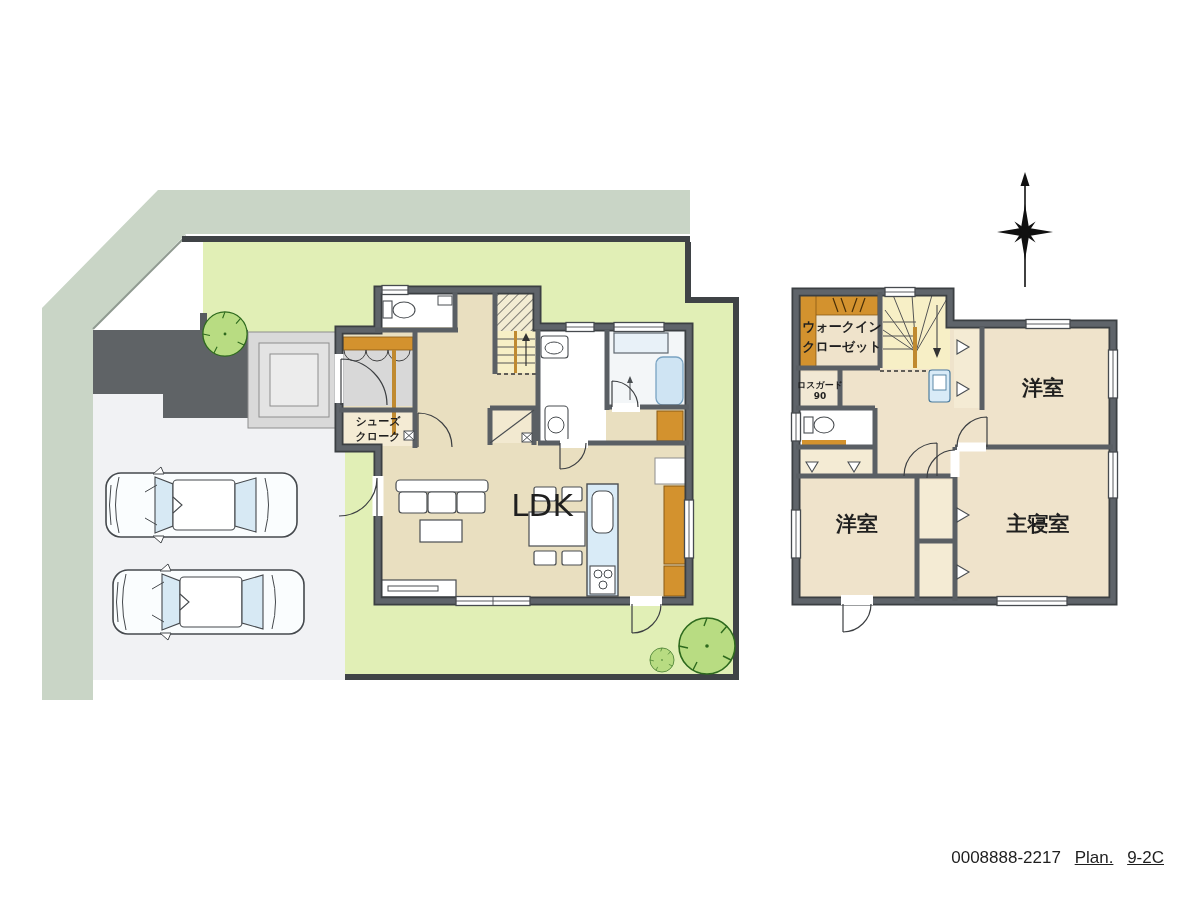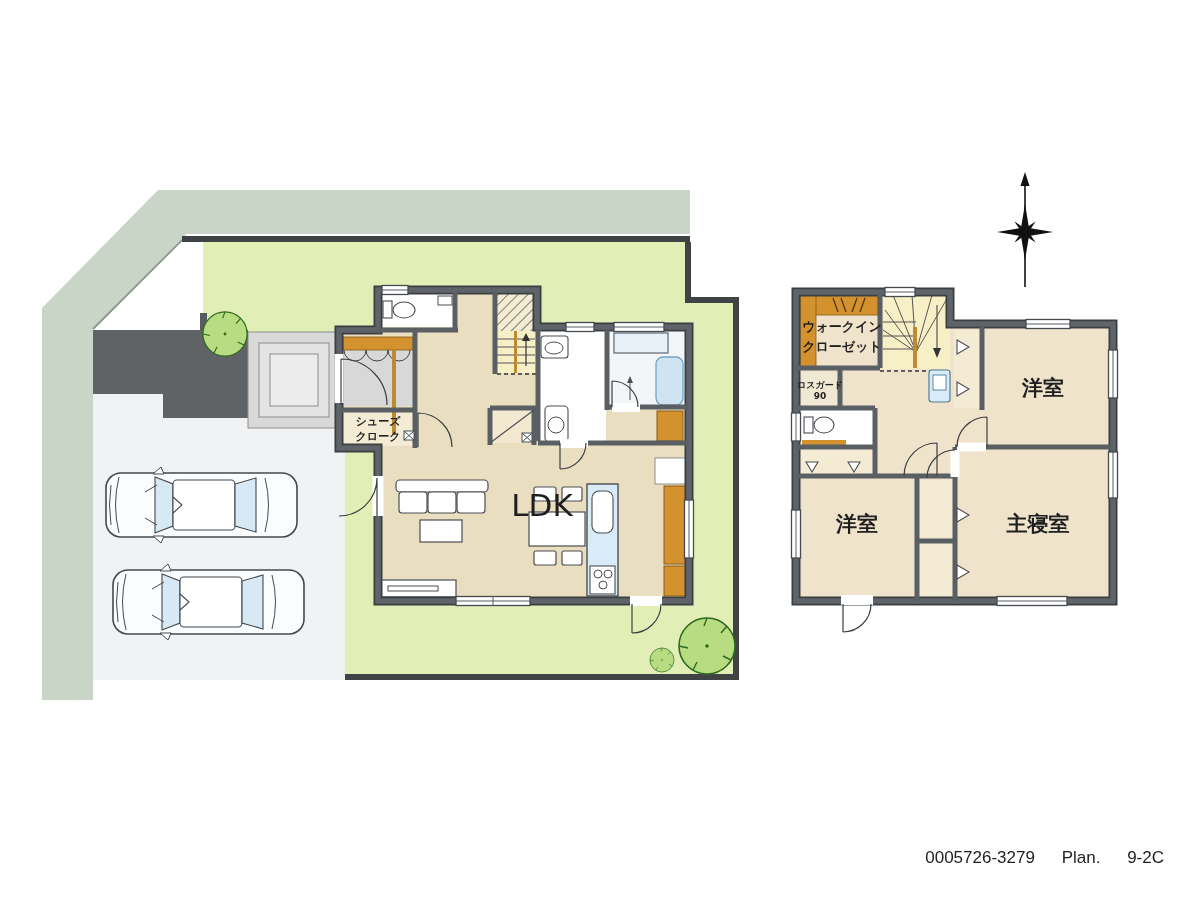--- a/index.html
+++ b/index.html
@@ -2,21 +2,21 @@
 <html><head>
 <meta charset="utf-8">
 <style>
   html,body{margin:0;padding:0;background:#fff;}
   .stage{position:relative;width:1200px;height:902px;background:#ffffff;overflow:hidden;
          font-family:"DejaVu Sans",sans-serif;}
   .plan-svg{position:absolute;left:0;top:0;}
   .footer{position:absolute;right:36px;bottom:34px;font-size:17px;color:#1e1e1e;
           font-family:"Liberation Sans","DejaVu Sans",sans-serif;}
   .footer span{display:inline-block;}
-  .footer .gap{margin-left:22px;}
+  .footer .gap{margin-left:9px;text-decoration:underline;}
   text{font-family:"DejaVu Sans",sans-serif;fill:#1f1f1f;}
   .room-label{font-weight:bold;font-size:21px;}
   .small-label{font-weight:bold;font-size:11px;}
   .tiny-label{font-weight:bold;font-size:9px;}
   .ldk-label{font-size:31px;font-weight:normal;}
 </style>
 </head>
 <body>
 
 <div class="stage">
@@ -291,17 +291,17 @@
 
   <g transform="translate(1025,232)">
     <line x1="0" y1="-48" x2="0" y2="55" stroke="#111" stroke-width="1.6"></line>
     <polygon points="0,-60 -4.5,-46 4.5,-46" fill="#111"></polygon>
     <path d="M0,-28 L4,-4 L28,0 L4,4 L0,28 L-4,4 L-28,0 L-4,-4 Z" fill="#111"></path>
     <path transform="rotate(45)" d="M0,-15 L2.5,-2.5 L15,0 L2.5,2.5 L0,15 L-2.5,2.5 L-15,0 L-2.5,-2.5 Z" fill="#111"></path>
   </g>
 </svg>
 
 <div class="footer">
-  <span>0005726-3279</span>
+  <span>0008888-2217</span>
   <span class="gap">Plan.</span>
   <span class="gap">9-2C</span>
 </div>
 </div>
 
 </body></html>

